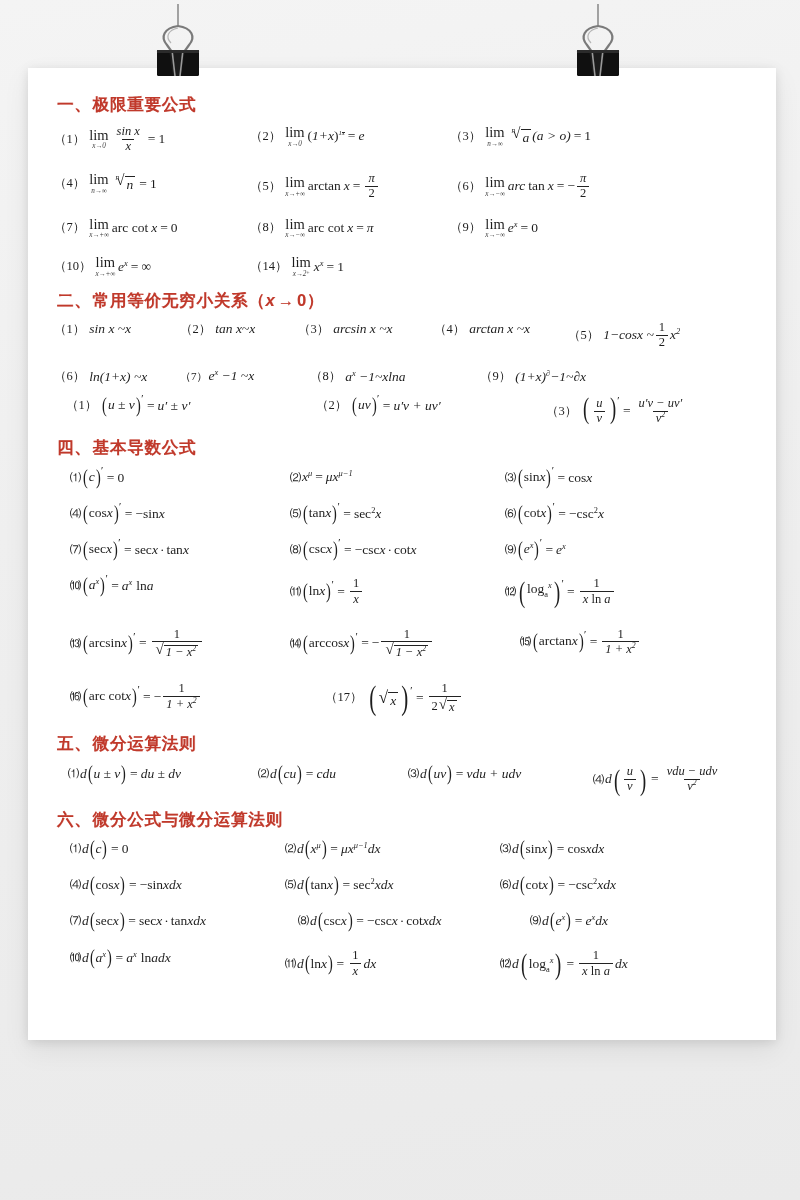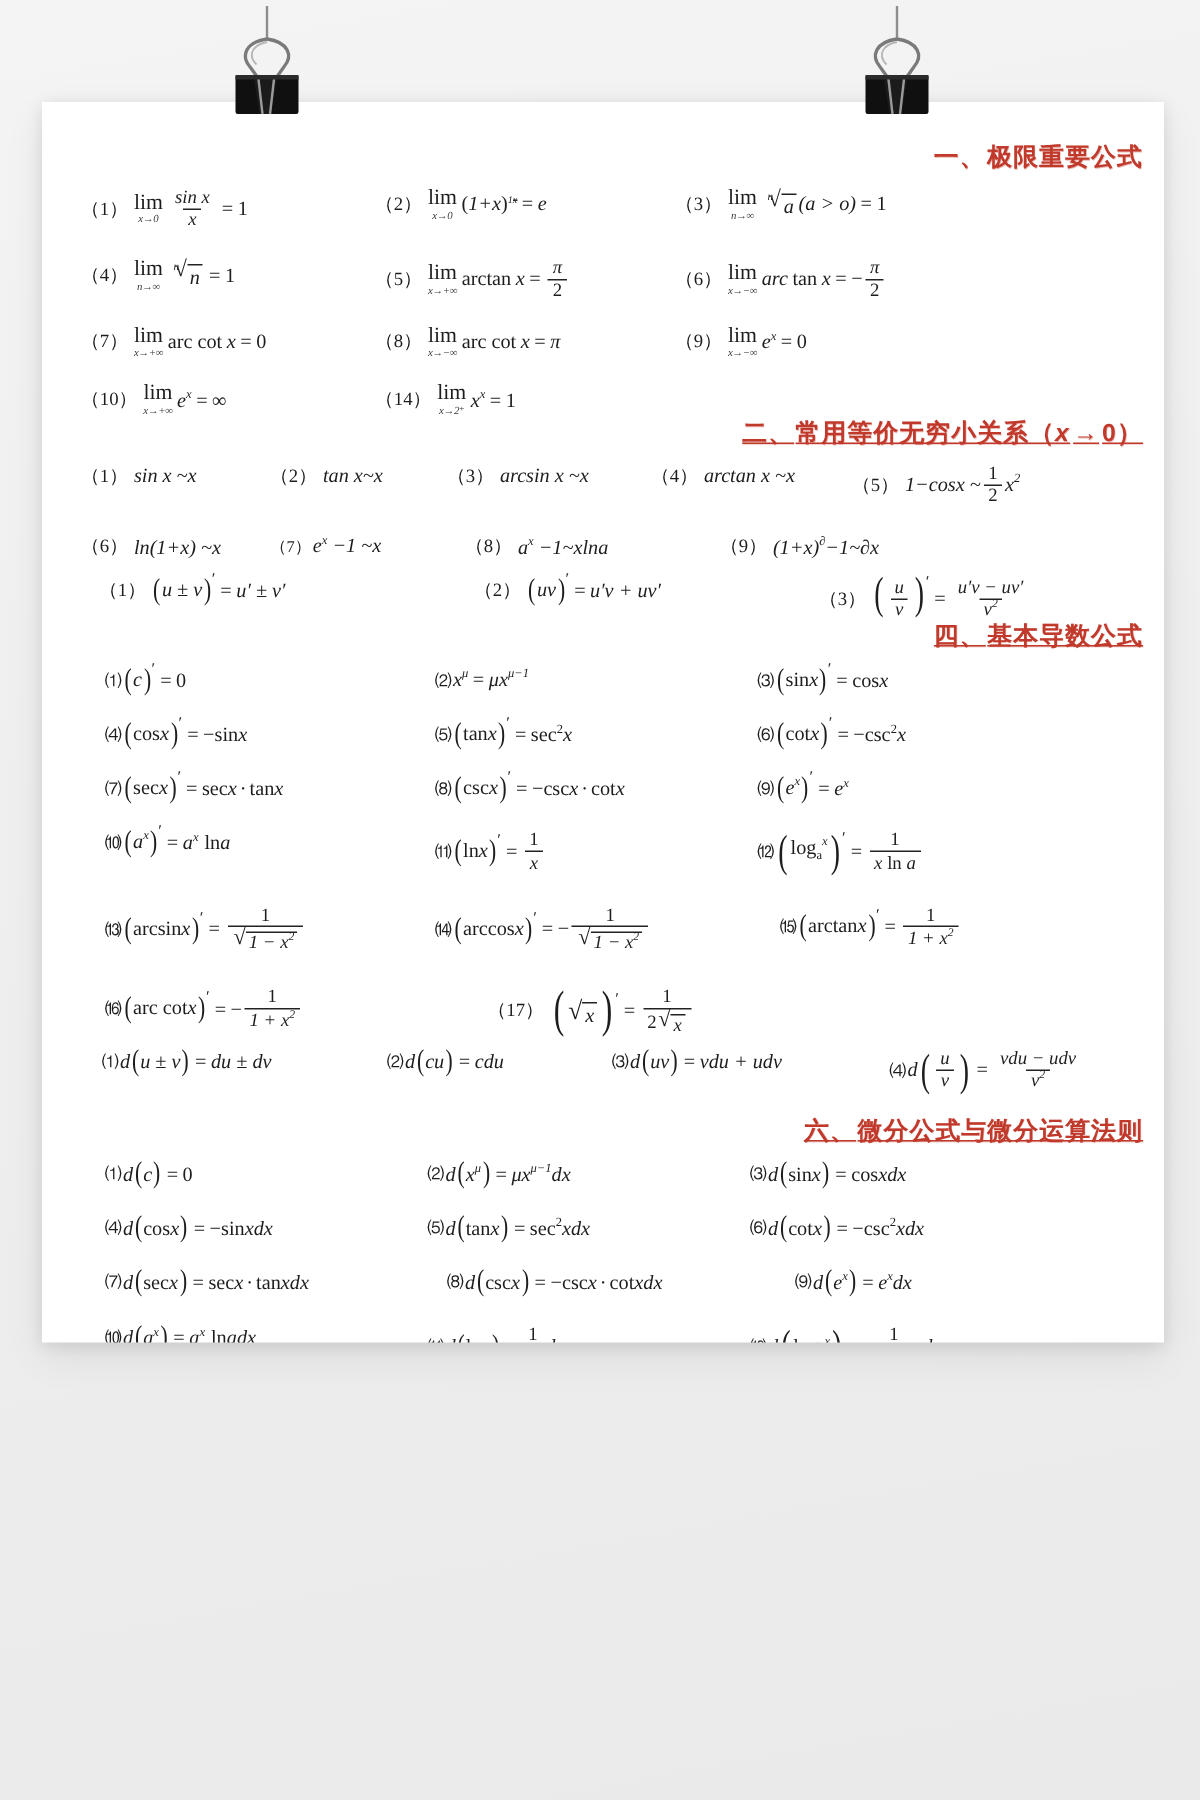--- a/index.html
+++ b/index.html
@@ -31,26 +31,25 @@
     z-index: 40;
   }
   .clip svg { display: block; }
 
   
   #sheet {
     position: absolute;
     left: 28px;
     top: 68px;
     width: 748px;
-    height: 827px;
+    height: 972px;
     background: #ffffff;
     box-shadow: 0 2px 10px rgba(0,0,0,0.10), 0 10px 26px rgba(0,0,0,0.07);
     z-index: 10;
     overflow: hidden;
-    text-align: right;
   }
 
   #content {
     position: absolute;
     left: 26px;
     top: 26px;
     right: 14px;
   }
 
   
@@ -161,21 +160,21 @@
     line-height: 0.7;
     display: inline-block;
     transform: scaleX(0.62);
     font-style: normal;
   }
   .pr { font-size: 11px; position: relative; top: -5px; left: -1px; }
 
   
   .s1 { margin-top: 19px; }
   .s2 { margin-top: 16px; }
-  .sec { margin-top: 0; text-decoration: underline; }
+  .sec { margin-top: 12px; }
   .eq { margin: 0 3px; }
 </style>
 </head>
 <body>
 
 <div id="backdrop"></div>
 
 <div class="clip" style="left:150px;top:4px;">
   <svg width="56" height="86" viewBox="0 0 56 86">
     <line x1="28" y1="0" x2="28" y2="22" stroke="#8d8d8d" stroke-width="1.6"></line>
@@ -711,20 +710,23 @@
       <span class="frac" style="font-size:15px;">
             <span class="num-t">1</span>
             <span class="den-t">2<span class="rad">
                 <span class="sign" style="font-size:15px;">√</span>
                 <span class="body fx">x</span>
               </span></span>
           </span>
     </div>
   </div>
 
+  <div class="heading" style="margin-top:20px;">
+    <span class="num">五、</span><span>微分运算法则</span>
+  </div>
 
   <div class="row" style="margin-top:10px;">
     <div class="cell" style="width:190px;padding-left:14px;">
       <span class="idx tight">⑴</span>
       <span class="fx">d</span>
           <span class="big-paren">(</span>
           <span class="fx">u ± v</span>
           <span class="big-paren">)</span>
       <span class="eq">=</span>
           <span class="fx">du ± dv</span>
@@ -757,21 +759,21 @@
           </span>
       <span class="tallparen">)</span>
       <span class="eq">=</span>
       <span class="frac">
             <span class="num-t fx">vdu − udv</span>
             <span class="den-t fx">v<sup>2</sup></span>
           </span>
     </div>
   </div>
 
-  <div class="heading" style="margin-top:16px;text-decoration:underline;">
+  <div class="heading" style="margin-top:16px;">
     <span class="num">六、</span><span>微分公式与微分运算法则</span>
   </div>
 
   <div class="row" style="margin-top:9px;">
     <div class="cell" style="width:215px;padding-left:16px;">
       <span class="idx tight">⑴</span>
       <span class="fx">d</span>
           <span class="big-paren">(</span>
           <span class="fx">c</span>
           <span class="big-paren">)</span>

